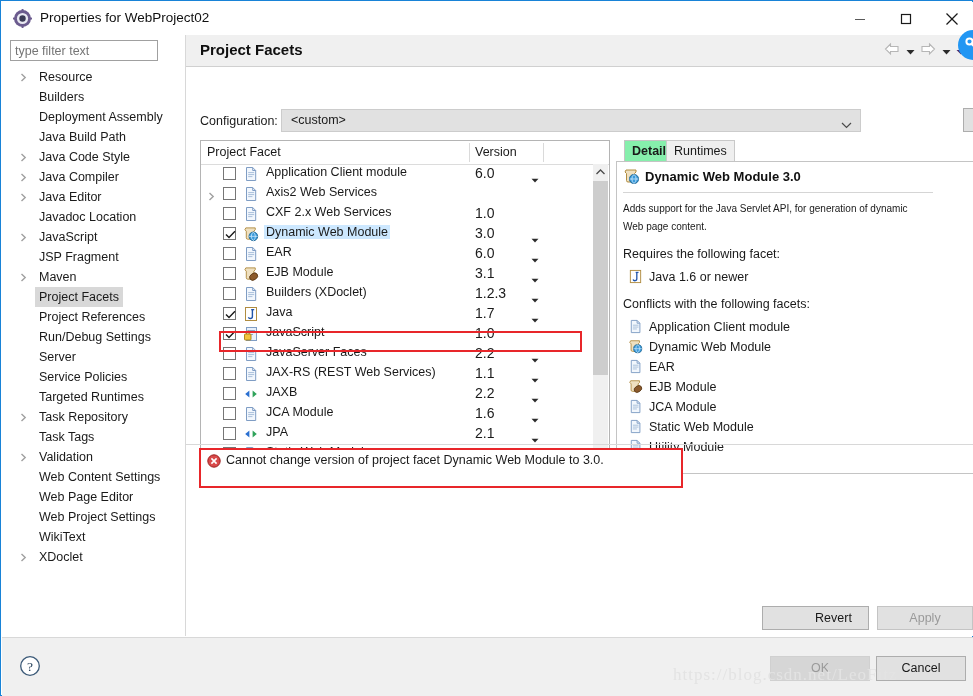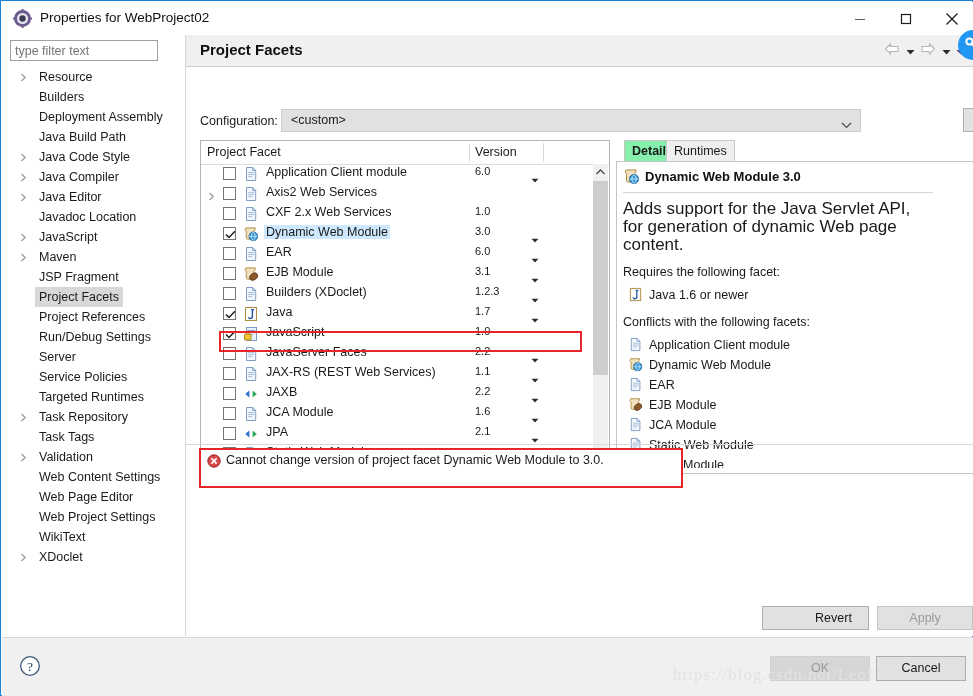--- a/index.html
+++ b/index.html
@@ -106,21 +106,21 @@
   .frow{position:relative;height:20px;}
   .frow .twisty{position:absolute;left:6px;top:6px;}
   .fchk{
     position:absolute;left:22px;top:3px;width:13px;height:13px;
     border:1px solid #767676;background:#ffffff;box-sizing:border-box;
   }
   .fchk svg{position:absolute;left:1px;top:2px;}
   .ficon{position:absolute;left:42px;top:2px;width:16px;height:16px;}
   .fname{position:absolute;left:63px;top:1px;font-size:12.5px;white-space:nowrap;padding:0 2px;}
   .frow.sel .fname{background:#cde8ff;}
-  .fver{position:absolute;left:274px;top:1px;font-size:11px;}
+  .fver{position:absolute;left:274px;top:1px;font-size:14px;}
   .fdrop{position:absolute;left:330px;top:8px;}
   .fscroll{
     position:absolute;right:1px;top:23px;width:15px;height:310px;background:#f0f0f0;
   }
   .fscroll .arrow-up{position:absolute;left:0;top:0;width:15px;height:15px;background:#f0f0f0;}
   .fscroll .arrow-dn{position:absolute;left:0;bottom:0;width:15px;height:15px;background:#f0f0f0;}
   .fscroll .thumb{position:absolute;left:0;top:17px;width:15px;height:194px;background:#cdcdcd;}
   .fscroll svg{position:absolute;left:3px;top:5px;}
   .hrow-box{
     position:absolute;left:18px;top:190px;width:363px;height:21px;
@@ -138,21 +138,21 @@
   .tab.active{left:8px;background:#86efac;border:1px solid #c4c4c4;border-bottom:none;font-weight:bold;}
   .tab.inactive{left:50px;background:#efefef;border:1px solid #c9c9c9;border-bottom:1px solid #c4c4c4;}
   .dbody{
     position:absolute;left:0;top:21px;width:394px;height:313px;
     border:1px solid #c4c4c4;box-sizing:border-box;background:#ffffff;
   }
   .dtitle{position:absolute;left:28px;top:7px;font-size:13px;font-weight:bold;color:#101010;white-space:nowrap;}
   .dtitle-icon{position:absolute;left:6px;top:6px;width:17px;height:17px;}
   .dtitle-rule{position:absolute;left:6px;top:30px;width:310px;height:1px;background:#d5d5d5;}
   .dcontent{position:absolute;left:6px;top:38px;width:304px;height:268px;overflow:hidden;}
-  .dpara{font-size:17px;line-height:18px;color:#1a1a1a;margin:0 0 11px 0;}
+  .dpara{font-size:10px;line-height:18px;color:#1a1a1a;margin:0 0 11px 0;}
   .dlabel{font-size:12.5px;color:#1a1a1a;margin:0 0 6px 0;}
   .ditem{position:relative;height:20px;padding-left:26px;font-size:12.5px;line-height:20px;white-space:nowrap;}
   .ditem .di-icon{position:absolute;left:5px;top:2px;width:16px;height:16px;}
   .dscroll{position:absolute;right:1px;top:38px;width:15px;height:274px;background:#f0f0f0;}
   .dscroll .arrow-up{position:absolute;left:0;top:0;width:15px;height:15px;}
   .dscroll .arrow-dn{position:absolute;left:0;bottom:0;width:15px;height:15px;}
   .dscroll .thumb{position:absolute;left:0;top:16px;width:15px;height:210px;background:#cdcdcd;}
   .dscroll svg{position:absolute;left:3px;top:5px;}
   
   .errbox{
@@ -250,26 +250,26 @@
             <svg width="9" height="9" viewBox="0 0 9 9">
               <path d="M2.5 1 L6.2 4.5 L2.5 8" fill="none" stroke="#a0a0a0" stroke-width="1.4"></path>
             </svg>
           </span><span class="lbl">Java Editor</span></div>
         <div class="tree-item"><span class="lbl">Javadoc Location</span></div>
         <div class="tree-item"><span class="arrow">
             <svg width="9" height="9" viewBox="0 0 9 9">
               <path d="M2.5 1 L6.2 4.5 L2.5 8" fill="none" stroke="#a0a0a0" stroke-width="1.4"></path>
             </svg>
           </span><span class="lbl">JavaScript</span></div>
+        <div class="tree-item"><span class="lbl">JSP Fragment</span></div>
         <div class="tree-item"><span class="arrow">
             <svg width="9" height="9" viewBox="0 0 9 9">
               <path d="M2.5 1 L6.2 4.5 L2.5 8" fill="none" stroke="#a0a0a0" stroke-width="1.4"></path>
             </svg>
           </span><span class="lbl">Maven</span></div>
-        <div class="tree-item"><span class="lbl">JSP Fragment</span></div>
         <div class="tree-item selected"><span class="lbl">Project Facets</span></div>
         <div class="tree-item"><span class="lbl">Project References</span></div>
         <div class="tree-item"><span class="lbl">Run/Debug Settings</span></div>
         <div class="tree-item"><span class="lbl">Server</span></div>
         <div class="tree-item"><span class="lbl">Service Policies</span></div>
         <div class="tree-item"><span class="lbl">Targeted Runtimes</span></div>
         <div class="tree-item"><span class="arrow">
             <svg width="9" height="9" viewBox="0 0 9 9">
               <path d="M2.5 1 L6.2 4.5 L2.5 8" fill="none" stroke="#a0a0a0" stroke-width="1.4"></path>
             </svg>

